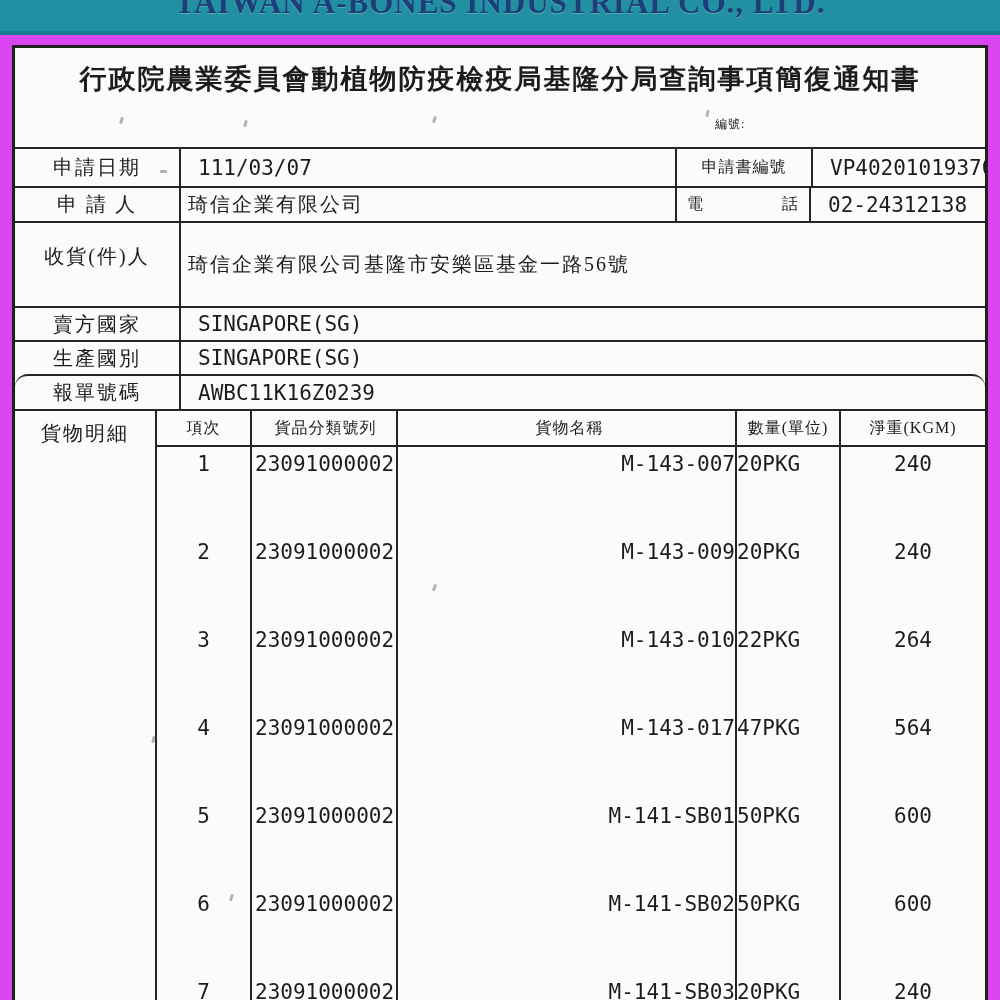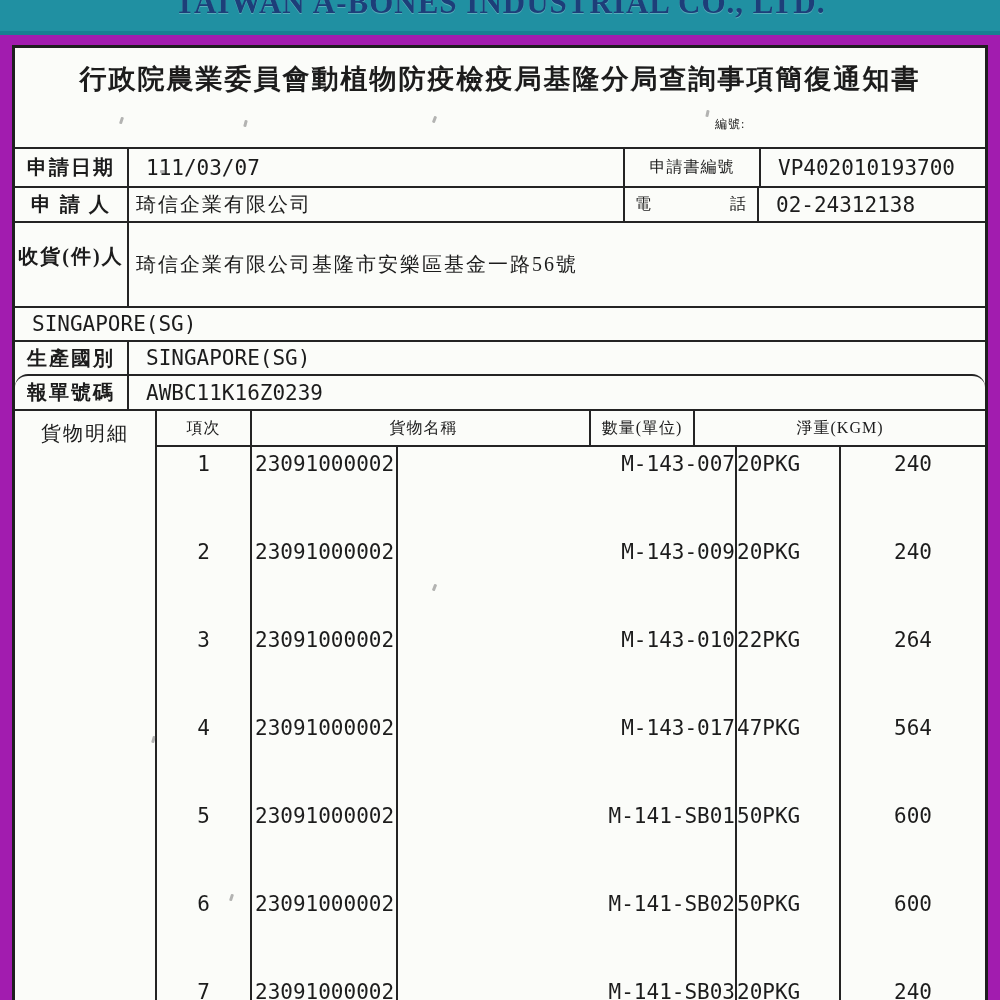--- a/index.html
+++ b/index.html
@@ -1,18 +1,18 @@
 <!DOCTYPE html>
 <html><head>
 <meta charset="utf-8">
 <style>
   html,body{margin:0;padding:0;}
   .screen{
     position:relative; width:1000px; height:1000px; overflow:hidden;
-    background:#a21caf;
+    background:#d946ef;
     font-family:"Liberation Serif","DejaVu Serif",serif;
     color:#1c1c1c;
   }
   
   .banner{
     position:absolute; left:0; top:0; width:1000px; height:35px;
     background:#2090a2; overflow:hidden;
   }
   .banner-edge{
     position:absolute; left:0; bottom:0; width:100%; height:4px;
@@ -37,23 +37,23 @@
     padding-top:13px; text-align:center;
     font-size:27px; font-weight:600; letter-spacing:2px; white-space:nowrap;
   }
   .serial{
     position:absolute; left:700px; top:68px;
     font-size:12px; letter-spacing:1px;
   }
   .row{ display:flex; box-sizing:border-box; border-top:2px solid #242424; }
   .cell{ box-sizing:border-box; display:flex; align-items:center; overflow:hidden; }
   .lbl{
-    width:114px; justify-content:center;
+    width:166px; justify-content:center;
     font-size:20px; letter-spacing:2px; flex-shrink:0;
-    border-right:2px solid #242424; white-space:nowrap;font-weight:bold;
+    border-right:2px solid #242424; white-space:nowrap;
   }
   .val-mono{
     font-family:"DejaVu Sans Mono","Liberation Mono",monospace;
     font-size:21px; padding-left:17px; white-space:nowrap;
   }
   .val-cjk{ font-size:20px; letter-spacing:2px; padding-left:7px; white-space:nowrap; }
   .row-a{ height:39px; } .row-b{ height:35px; }
   .row-c{ height:85px; }
   .row-d{ height:34px; } .row-e{ height:34px; } .row-f{ height:35px;border-radius:13px; }
   .wide-val{ flex:1; }
@@ -133,38 +133,40 @@
       </div>
       <div class="cell wide-val val-mono">02-24312138</div>
     </div>
 
     <div class="row row-c">
       <div class="cell lbl">收貨(件)人</div>
       <div class="cell wide-val val-cjk">琦信企業有限公司基隆市安樂區基金一路56號</div>
     </div>
 
     <div class="row row-d">
+      <div class="cell lbl">賣方國家</div>
       <div class="cell wide-val val-mono">SINGAPORE(SG)</div>
     </div>
 
     <div class="row row-e">
       <div class="cell lbl">生產國別</div>
       <div class="cell wide-val val-mono">SINGAPORE(SG)</div>
     </div>
 
     <div class="row row-f">
       <div class="cell lbl">報單號碼</div>
       <div class="cell wide-val val-mono">AWBC11K16Z0239</div>
     </div>
 
     <div class="cargo">
       <div class="cargo-left">貨物明細</div>
       <div class="cargo-right">
         <div class="cargo-head">
           <div class="hc c0">項次</div>
+          <div class="hc c1">貨品分類號列</div>
           <div class="hc c2">貨物名稱</div>
           <div class="hc c3">數量(單位)</div>
           <div class="hc c4">淨重(KGM)</div>
         </div>
         <div>
             <div class="cargo-row">
               <div class="cc c0">1</div>
               <div class="cc c1">23091000002</div>
               <div class="cc c2">M-143-007</div>
               <div class="cc c3">20PKG</div>

